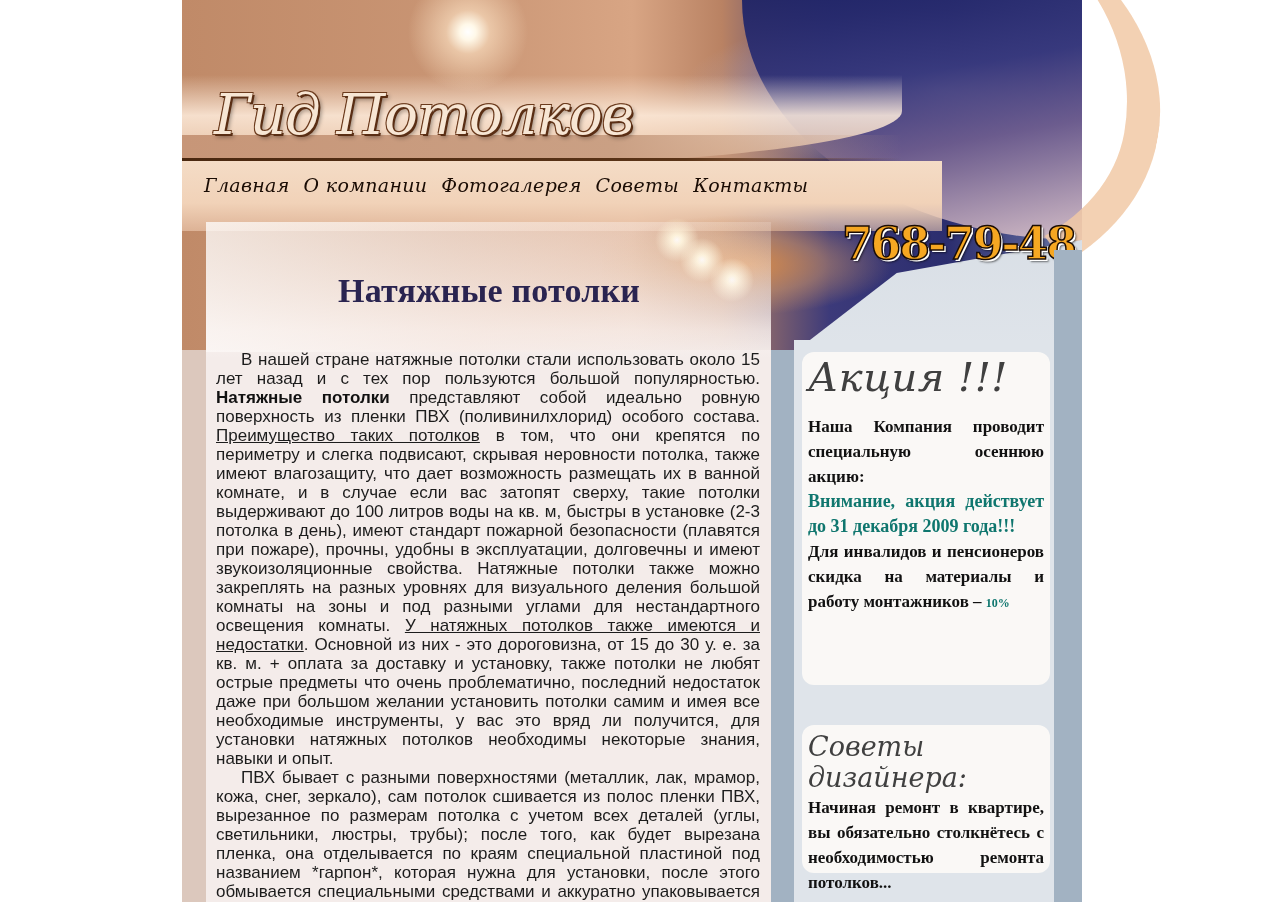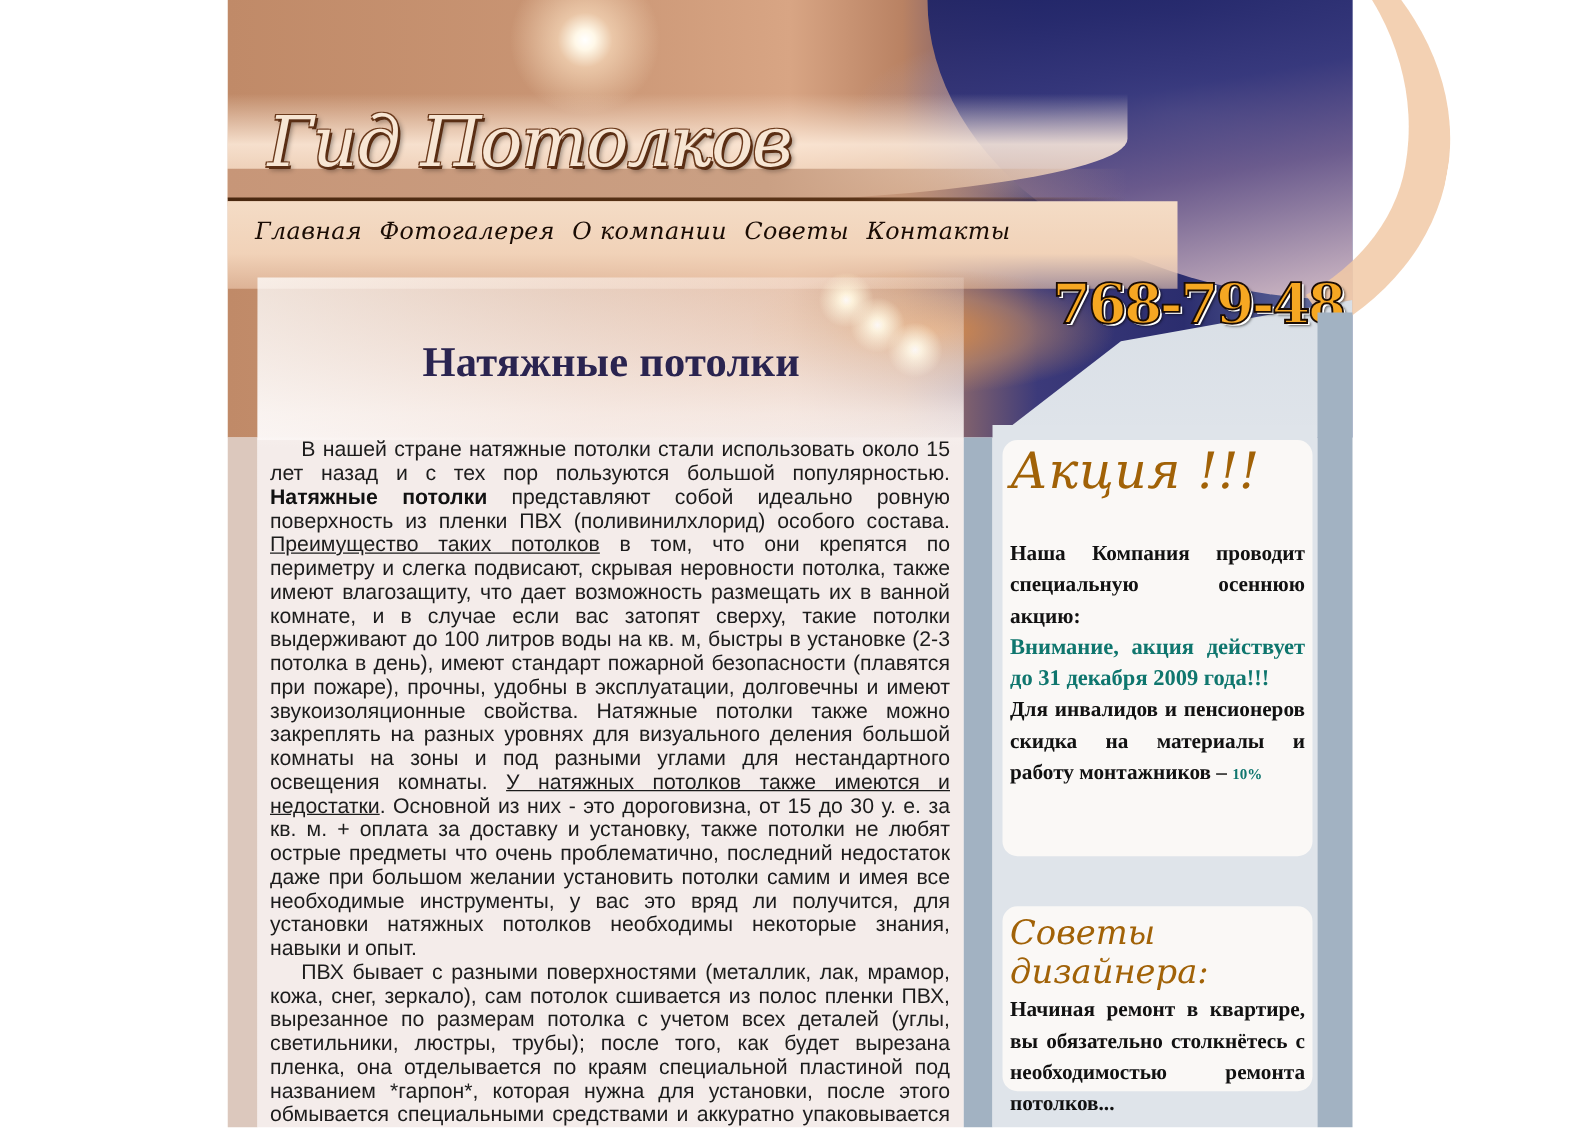--- a/index.html
+++ b/index.html
@@ -111,30 +111,30 @@
   .article .bold-link { font-weight: bold; text-decoration: underline; color: #111; }
 
   .card {
     position: absolute; left: 620px; width: 248px;
     background: #faf8f6; border-radius: 12px;
   }
   .card-promo { top: 352px; height: 333px; }
   .card-tips { top: 725px; height: 148px; }
   .card h2 {
     font-family: "DejaVu Serif", serif; font-style: italic; font-weight: normal;
-    color: #a16207; margin-left: 6px;
+    color: #404040; margin-left: 6px;
   }
   .card-promo h2 { font-size: 40px; margin-top: 2px; letter-spacing: 0.5px; }
   .card-tips h2 { font-size: 27px; margin-top: 6px; }
   .card .body {
     font-family: "Liberation Serif", serif; font-weight: bold;
     font-size: 17px; line-height: 25px; color: #111;
     text-align: justify; padding: 0 6px 0 6px;
   }
-  .card-promo .body { margin-top: 30px; }
+  .card-promo .body { margin-top: 14px; }
   .card-tips .body { margin-top: 2px; font-size: 17px; }
   .orange-n { color: #0f766e; font-weight: bold; }
 </style>
 </head>
 <body>
 
 <div id="page">
   <div id="header">
     <div class="sky"></div>
     <div class="arc"></div>
@@ -142,22 +142,22 @@
     <div class="brown-stripe"></div>
     <div class="dark-line"></div>
     <div class="nav-band"></div>
     <div class="lights"></div>
     <div class="right-fade"></div>
 
     <div class="logo">Гид Потолков</div>
 
     <nav class="nav">
       <a href="#">Главная</a>
+      <a href="#">О компании</a>
       <a href="#">Фотогалерея</a>
-      <a href="#">О компании</a>
       <a href="#">Советы</a>
       <a href="#">Контакты</a>
     </nav>
 
     <div class="phone">768-79-48</div>
   </div>
 
   <div id="left-rail"></div>
   <div id="main-col"></div>
   <div id="main-col-bg"></div>

